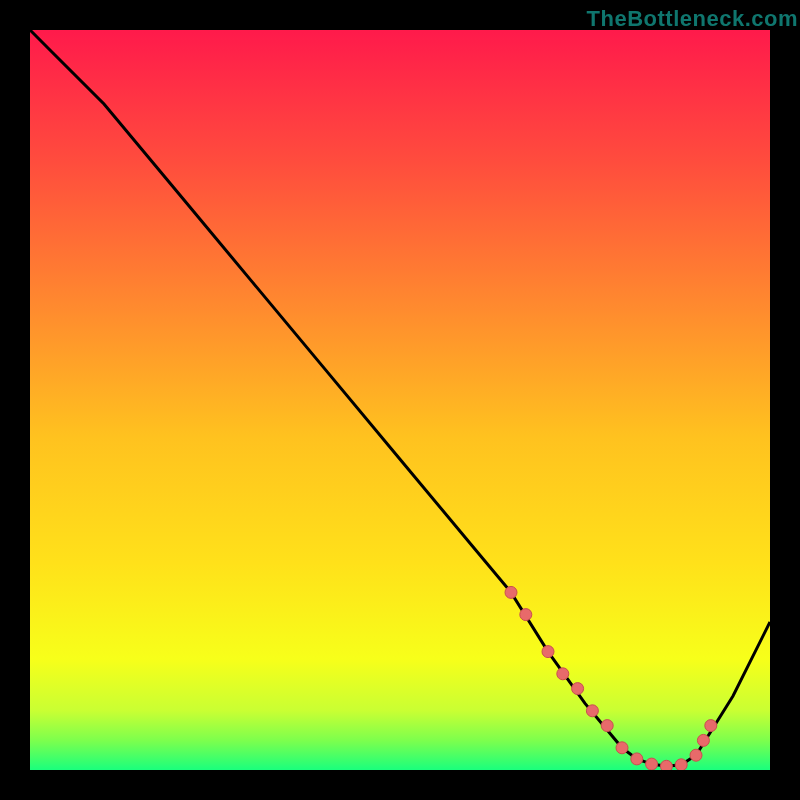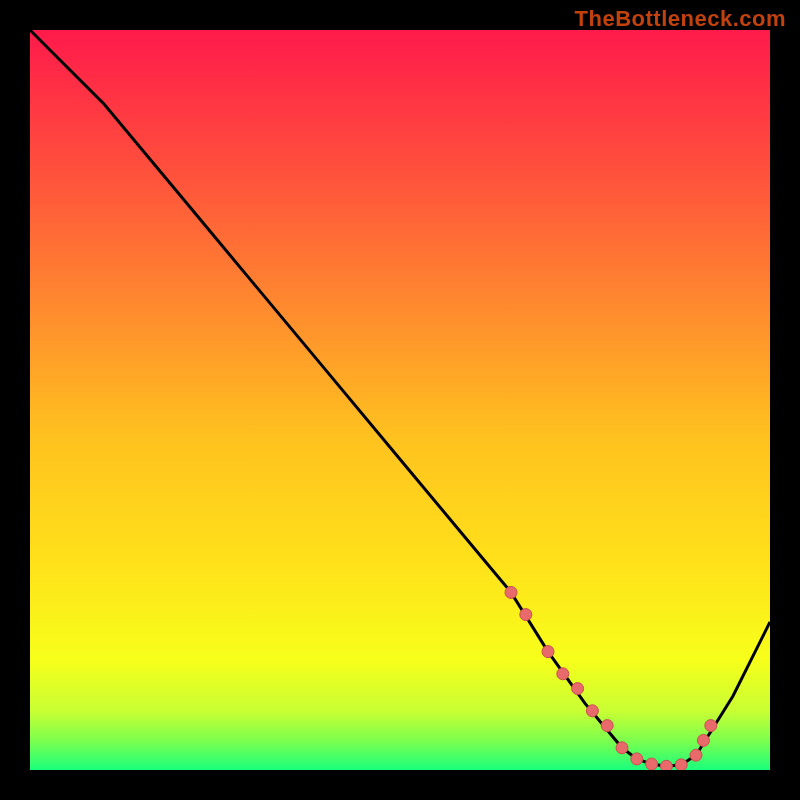--- a/index.html
+++ b/index.html
@@ -13,22 +13,22 @@
   }
   .frame {
     position: relative;
     width: 800px;
     height: 800px;
     background: #000;
   }
   .watermark {
     position: absolute;
     top: 6px;
-    right: 14px;
-    color: #c2410c;
+    right: 2px;
+    color: #0f766e;
     font-size: 22px;
     font-weight: 600;
     letter-spacing: 0.5px;
     z-index: 10;
     user-select: none;
   }
   .plot-wrap {
     position: absolute;
     left: 30px;
     top: 30px;

